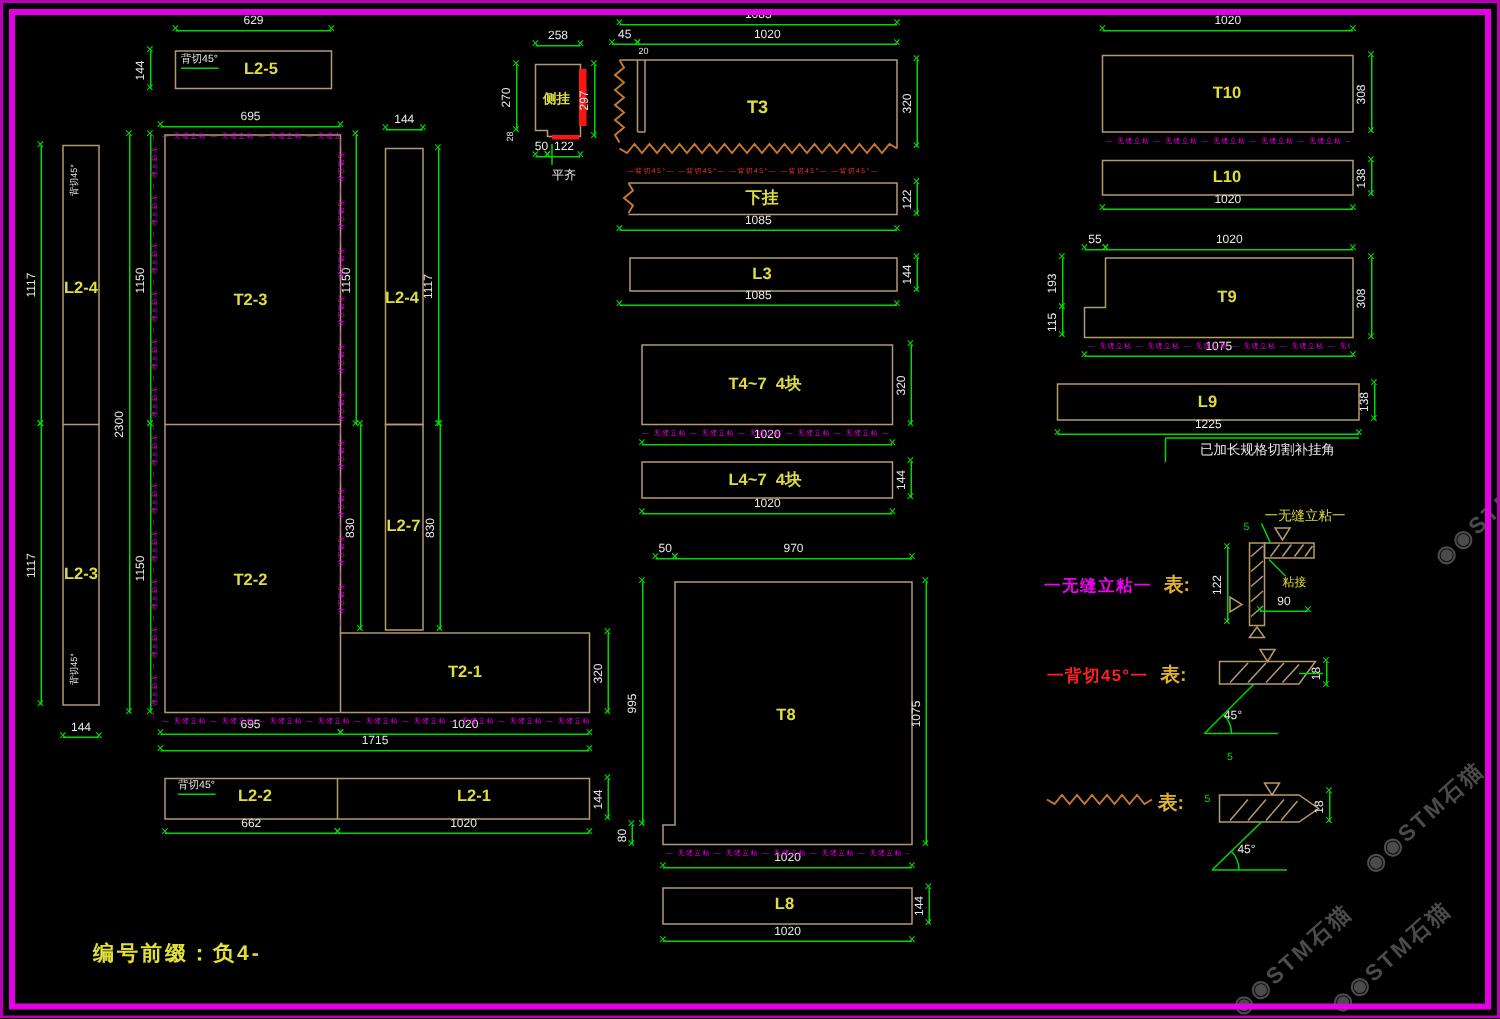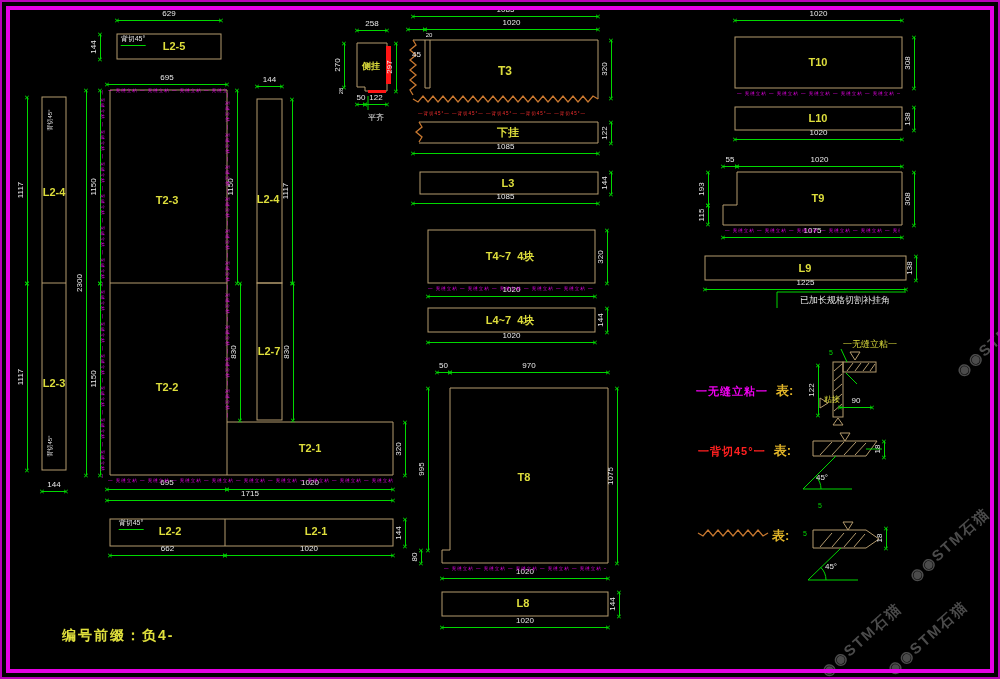--- a/index.html
+++ b/index.html
@@ -136,21 +136,21 @@
       <div class="tick" style="left: 413px; top: 16px;">✕</div>
       <div class="tick" style="left: 598px; top: 16px;">✕</div>
       <div class="dimtxt" style="left: 505.5px; top: 10px;">1085</div>
       <div class="dimline" style="left: 425px; top: 29px; width: 173px; height: 1px;"></div>
       <div class="tick" style="left: 425px; top: 29px;">✕</div>
       <div class="tick" style="left: 598px; top: 29px;">✕</div>
       <div class="dimtxt" style="left: 511.5px; top: 23px;">1020</div>
       <div class="dimline" style="left: 408px; top: 29px; width: 17px; height: 1px;"></div>
       <div class="tick" style="left: 408px; top: 29px;">✕</div>
       <div class="tick" style="left: 425px; top: 29px;">✕</div>
-      <div class="dimtxt" style="left: 416.5px; top: 23px; margin-top: 32px;">45</div>
+      <div class="dimtxt" style="left: 416.5px; top: 23px;">45</div>
       <div class="dimline" style="left: 357px; top: 104px; width: 8px; height: 1px;"></div>
       <div class="tick" style="left: 357px; top: 104px;">✕</div>
       <div class="tick" style="left: 365px; top: 104px;">✕</div>
       <div class="dimtxt" style="left: 361px; top: 98px;">50</div>
       <div class="dimline" style="left: 365px; top: 104px; width: 22px; height: 1px;"></div>
       <div class="tick" style="left: 365px; top: 104px;">✕</div>
       <div class="tick" style="left: 387px; top: 104px;">✕</div>
       <div class="dimtxt" style="left: 376px; top: 98px;">122</div>
       <div class="dimline" style="left: 413px; top: 153px; width: 185px; height: 1px;"></div>
       <div class="tick" style="left: 413px; top: 153px;">✕</div>
@@ -386,21 +386,21 @@
       <div class="lbl" style="left: 818px; top: 198px; font-size: 11px;">T9</div>
       <div class="lbl" style="left: 805px; top: 268px; font-size: 11px;">L9</div>
       <div class="lbl" style="left: 371px; top: 66px; font-size: 9px;">侧挂</div>
       <div class="note u" style="left: 133px; top: 40px; font-size: 7px;">背切45°</div>
       <div class="note" style="left: 50px; top: 120px; font-size: 6px; transform: translate(-50%, -50%) rotate(-90deg);">背切45°</div>
       <div class="note" style="left: 50px; top: 446px; font-size: 6px; transform: translate(-50%, -50%) rotate(-90deg);">背切45°</div>
       <div class="note u" style="left: 131px; top: 524px; font-size: 7px;">背切45°</div>
       <div class="note" style="left: 376px; top: 117px; font-size: 8px;">平齐</div>
       <div class="note" style="left: 845px; top: 300px; font-size: 9px;">已加长规格切割补挂角</div>
       <div class="note" style="left: 870px; top: 344px; font-size: 9px; color: rgb(222, 222, 60);">一无缝立粘一</div>
-      <div class="note" style="left: 832px; top: 388px; font-size: 8px; color: rgb(222, 222, 60); margin-top: 11px;">粘接</div>
+      <div class="note" style="left: 863px; top: 388px; font-size: 8px; color: rgb(222, 222, 60);">粘接</div>
       <div class="note" style="left: 822px; top: 477px; font-size: 8px;">45°</div>
       <div class="note" style="left: 831px; top: 566px; font-size: 8px;">45°</div>
       <div class="note" style="left: 429px; top: 35px; font-size: 6px;">20</div>
       <div class="note" style="left: 341px; top: 91px; font-size: 6px; transform: translate(-50%, -50%) rotate(-90deg);">28</div>
       <div class="note" style="left: 831px; top: 352px; font-size: 7px; color: rgb(0, 216, 0);">5</div>
       <div class="note" style="left: 820px; top: 505px; font-size: 7px; color: rgb(0, 216, 0);">5</div>
       <div class="note" style="left: 805px; top: 533px; font-size: 7px; color: rgb(0, 216, 0);">5</div>
       <div class="dash m" style="left: 108px; top: 88px; width: 119px; height: 5px;">— 无缝立粘 — 无缝立粘 — 无缝立粘 — 无缝立粘 — 无缝立粘 — 无缝立粘 — 无缝立粘 — 无缝立粘 — 无缝立粘 — 无缝立粘 — 无缝立粘 — 无缝立粘 —</div>
       <div class="dash m vert" style="left: 105px; top: 90px; width: 388px; height: 5px;">— 无缝立粘 — 无缝立粘 — 无缝立粘 — 无缝立粘 — 无缝立粘 — 无缝立粘 — 无缝立粘 — 无缝立粘 — 无缝立粘 — 无缝立粘 — 无缝立粘 — 无缝立粘 —</div>
       <div class="dash m vert" style="left: 230px; top: 93px; width: 327px; height: 5px;">— 无缝立粘 — 无缝立粘 — 无缝立粘 — 无缝立粘 — 无缝立粘 — 无缝立粘 — 无缝立粘 — 无缝立粘 — 无缝立粘 — 无缝立粘 — 无缝立粘 — 无缝立粘 —</div>

